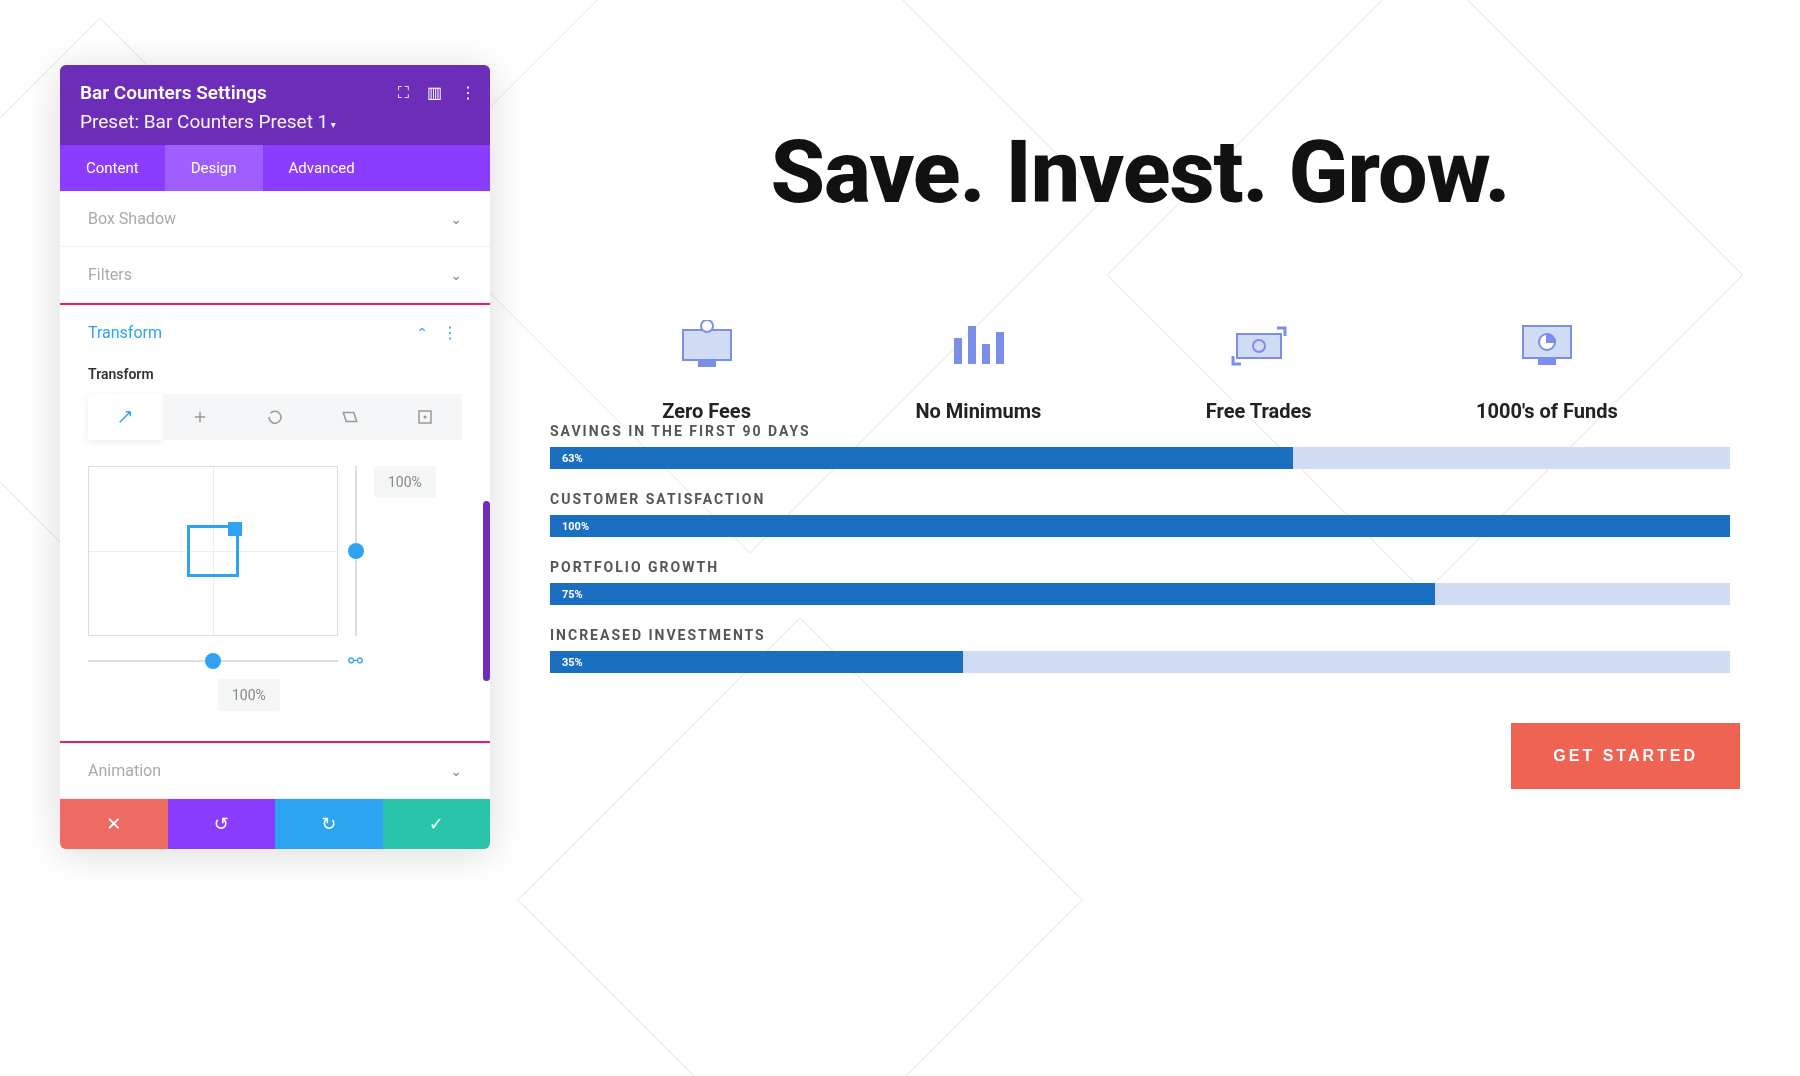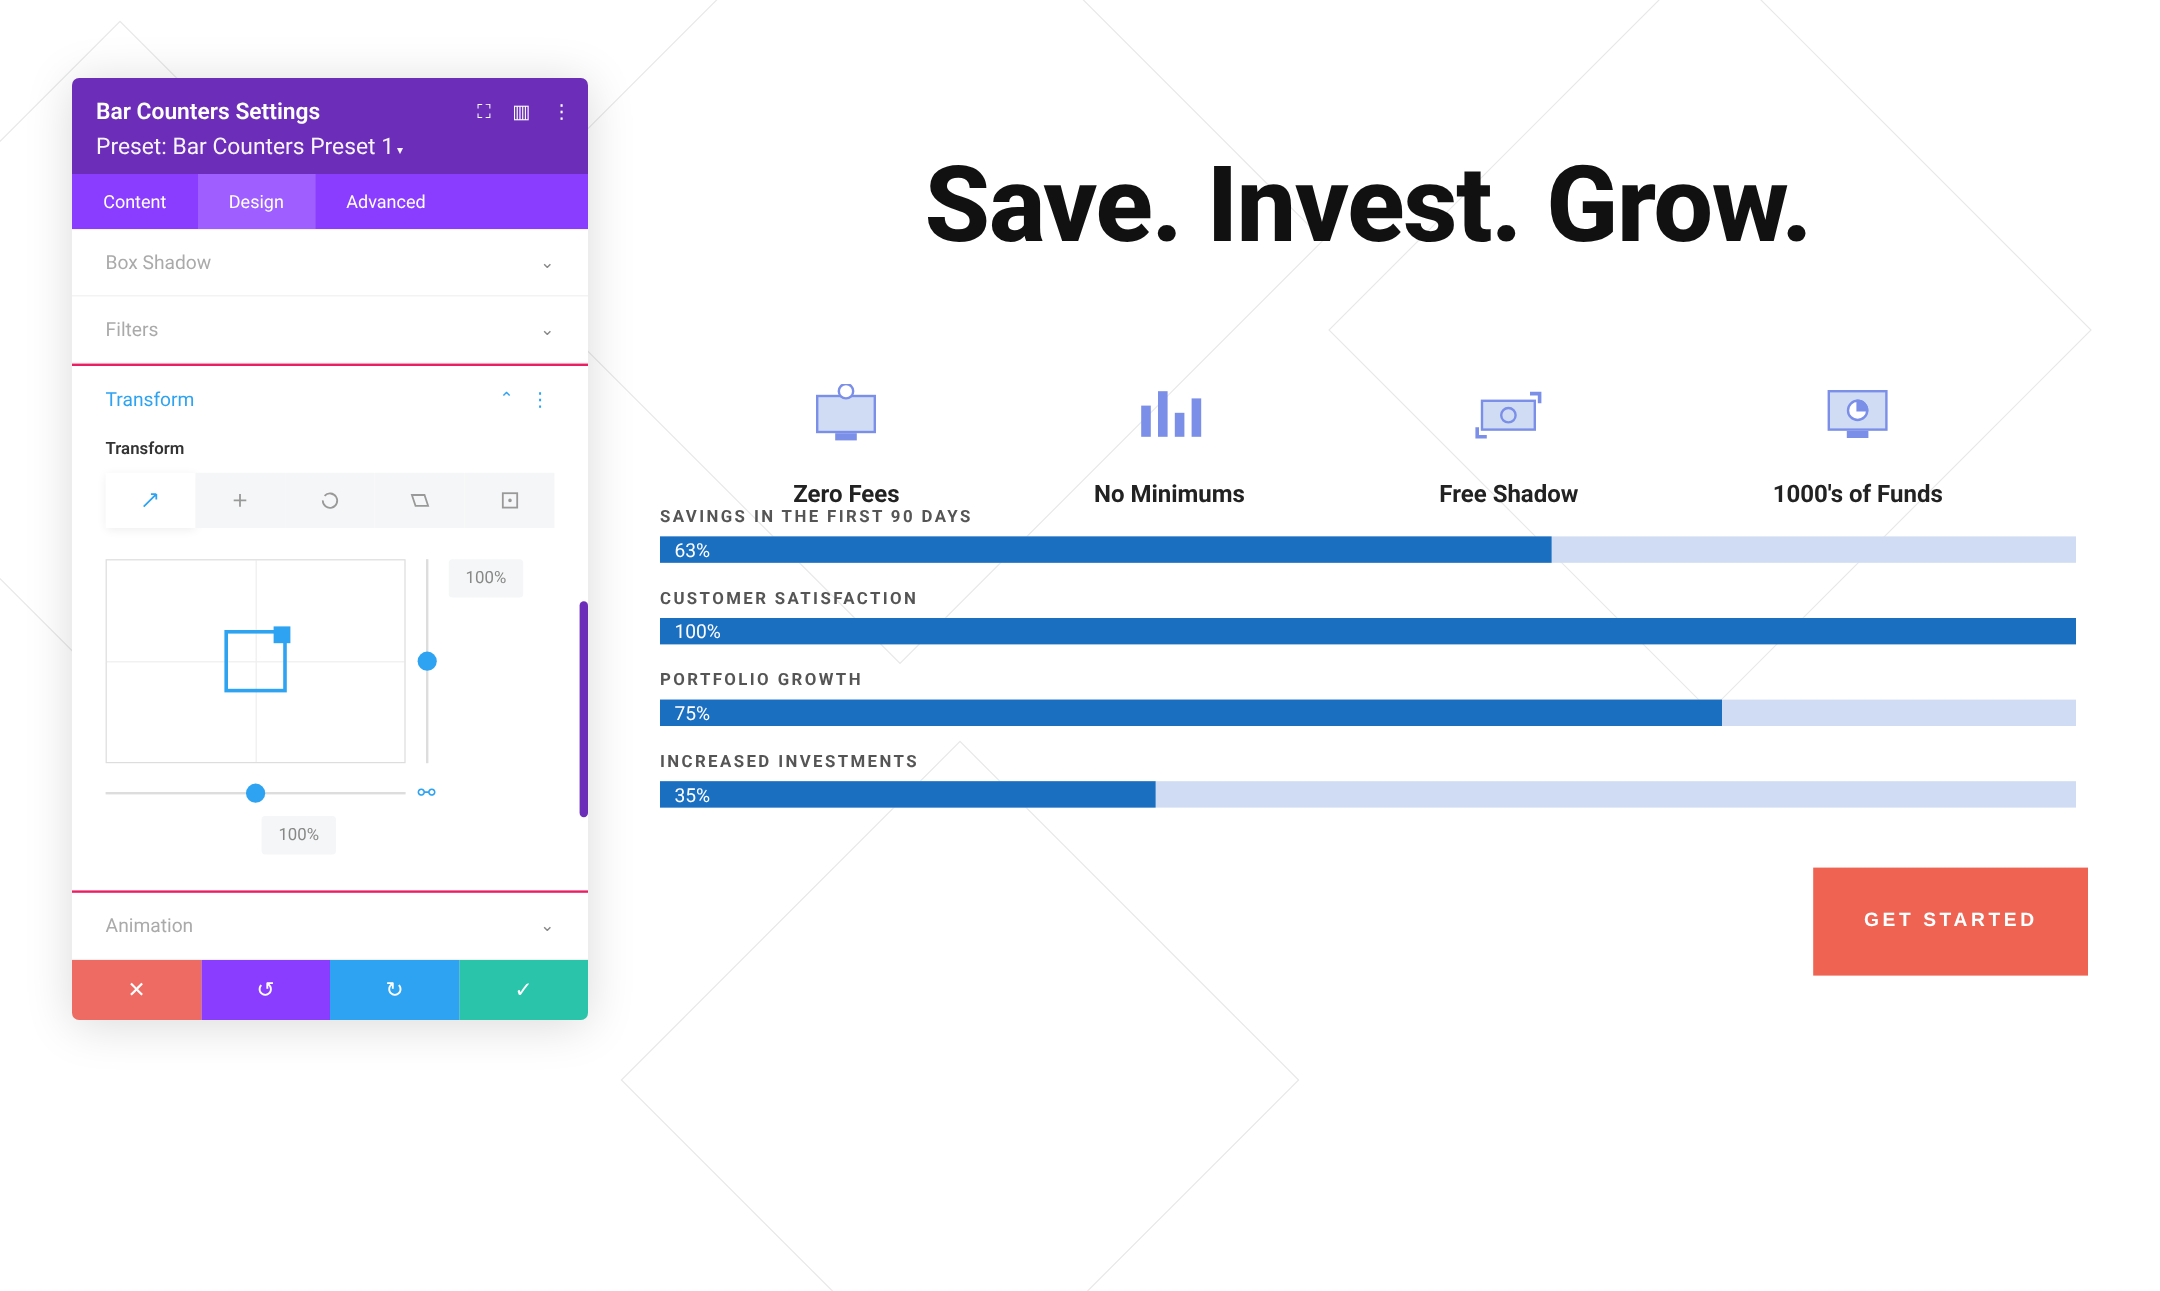--- a/index.html
+++ b/index.html
@@ -59,23 +59,23 @@
 .hero-title{font-size:88px;font-weight:800;text-align:center;color:#111;letter-spacing:-1px}
 .features{display:flex;justify-content:space-around;margin-top:90px;padding:0 40px}
 .feature{text-align:center}
 .feature-icon{height:64px;display:flex;align-items:center;justify-content:center;margin-bottom:22px}
 .feature-icon svg{color:#7b8fe8}
 .feature-label{font-size:20px;font-weight:700;color:#222}
 .bars{padding:0 10px}
 .bar-item{margin-bottom:22px}
 .bar-label{font-size:14px;font-weight:700;letter-spacing:2px;color:#555;margin-bottom:8px}
 .bar-track{height:22px;background:#d0dcf4;position:relative}
-.bar-fill{height:100%;background:#1b6fc1;display:flex;align-items:center;padding-left:12px;color:#fff;font-size:16px;font-weight:400}
+.bar-fill{height:100%;background:#1b6fc1;display:flex;align-items:center;padding-left:12px;color:#fff;font-size:11px;font-weight:700}
 .cta{margin-top:50px;text-align:right}
-.cta button{background:#ee6352;color:#fff;border:none;padding:36px 42px;font-size:16px;font-weight:700;letter-spacing:3px;cursor:pointer}
+.cta button{background:#ee6352;color:#fff;border:none;padding:24px 42px;font-size:16px;font-weight:700;letter-spacing:3px;cursor:pointer}
 </style>
 </head>
 <body>
 
 <div class="bg-deco d1"></div>
 <div class="bg-deco d2"></div>
 <div class="bg-deco d3"></div>
 <div class="bg-deco d4"></div>
 
 <div class="panel">
@@ -207,21 +207,21 @@
       <div class="feature-label">No Minimums</div>
     </div>
     <div class="feature">
       <div class="feature-icon">
         <svg width="64" height="50" viewBox="0 0 64 50" fill="none" stroke="#7b8fe8" stroke-width="2">
             <rect x="10" y="14" width="44" height="24" fill="#d0dcf4"></rect>
             <circle cx="32" cy="26" r="6"></circle>
             <path d="M50 8l8 0l0 8M14 44l-8 0l0-8" stroke-width="3"></path>
           </svg>
       </div>
-      <div class="feature-label">Free Shadow</div>
+      <div class="feature-label">Free Trades</div>
     </div>
     <div class="feature">
       <div class="feature-icon">
         <svg width="60" height="50" viewBox="0 0 60 50" fill="none" stroke="#7b8fe8" stroke-width="2">
             <rect x="6" y="6" width="48" height="32" fill="#d0dcf4"></rect>
             <rect x="22" y="40" width="16" height="4" fill="#7b8fe8"></rect>
             <circle cx="30" cy="22" r="8" fill="#fff"></circle>
             <path d="M30 22l0-8A8 8 0 0 1 38 22z" fill="#7b8fe8"></path>
           </svg>
       </div>

